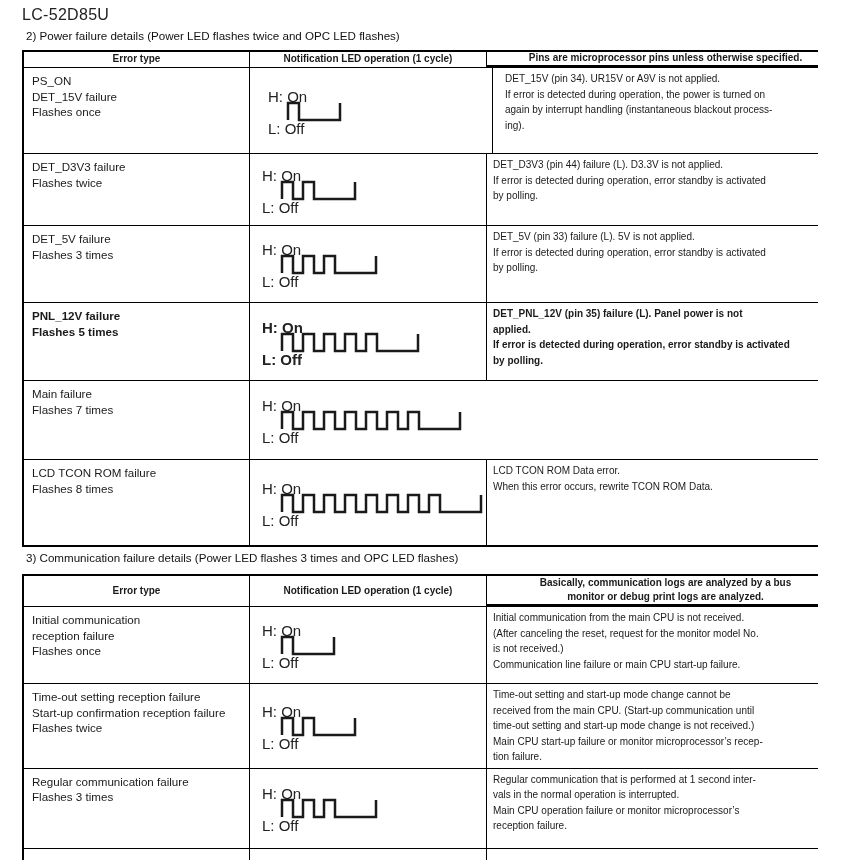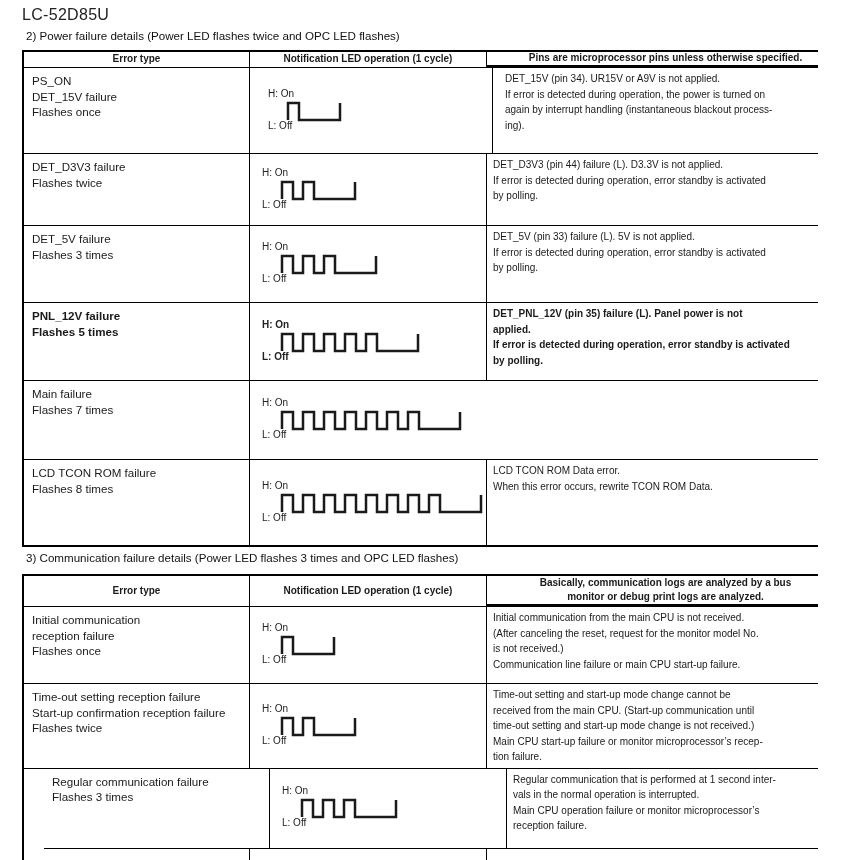--- a/index.html
+++ b/index.html
@@ -22,34 +22,34 @@
   .cell{box-sizing:border-box;border-right:1px solid #000;overflow:hidden;}
   .cell:last-child{border-right:none;}
   .hdr-cell{display:flex;align-items:center;justify-content:center;text-align:center;
     font-weight:bold;font-size:10px;line-height:14.5px;white-space:pre-line;
     border-bottom:1px solid #000;padding:0 4px;}
   .hdr-cell.desc-hdr{border-bottom:3px solid #000;}
   .err-cell{font-size:11.6px;line-height:15.5px;white-space:pre-line;padding:5px 8px;}
   .desc-cell{font-size:10px;line-height:15.5px;white-space:pre-line;padding:3px 6px;}
   .led-cell{display:flex;align-items:center;padding-left:12px;}
   .waveblock{position:relative;height:46px;width:222px;}
-  .wave-label{position:absolute;left:0;font-size:10px;color:#222;white-space:nowrap;}
+  .wave-label{position:absolute;left:0;font-size:15px;color:#222;white-space:nowrap;}
   .wave-label.high{top:0;}
   .wave-label.low{top:32px;}
   .waveblock svg{position:absolute;top:12px;left:18px;overflow:visible;}
   
   #t1-rows .row:nth-of-type(1){min-height:86px;gap:6px;}
   #t1-rows .row:nth-of-type(2){min-height:72px;}
   #t1-rows .row:nth-of-type(3){min-height:77px;}
   #t1-rows .row:nth-of-type(4){min-height:78px;font-weight:bold;}
   #t1-rows .row:nth-of-type(5){min-height:79px;}
   #t1-rows .row:nth-of-type(6){min-height:85px;border-bottom:none;}
   #t2-rows .row:nth-of-type(1){min-height:77px;}
   #t2-rows .row:nth-of-type(2){min-height:79px;}
-  #t2-rows .row:nth-of-type(3){min-height:80px;margin-left:20px;}
+  #t2-rows .row:nth-of-type(3){min-height:80px;}
   .row.partial{min-height:15px;border-bottom:none;}
 </style>
 </head>
 <body>
 
 <div class="page">
 
   <div class="doc-title">LC-52D85U</div>
 
   <div class="sec-heading" id="sec2-heading">2) Power failure details (Power LED flashes twice and OPC LED flashes)</div>

